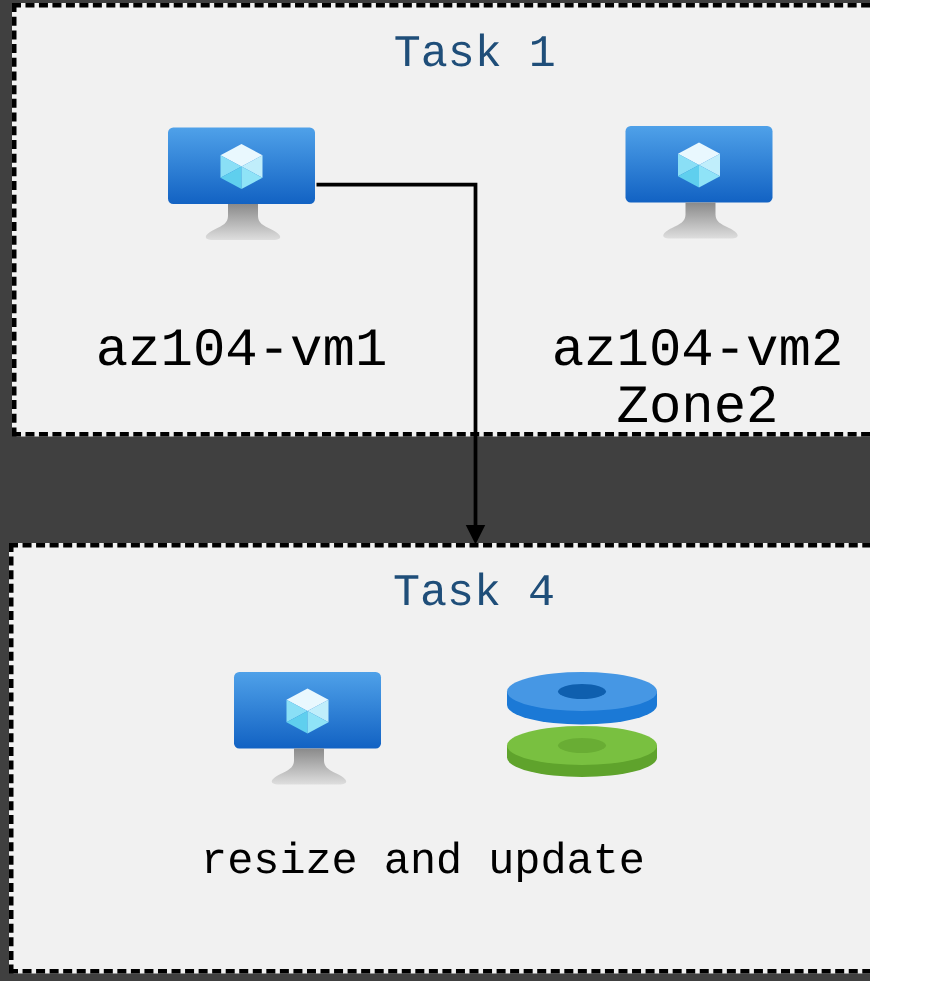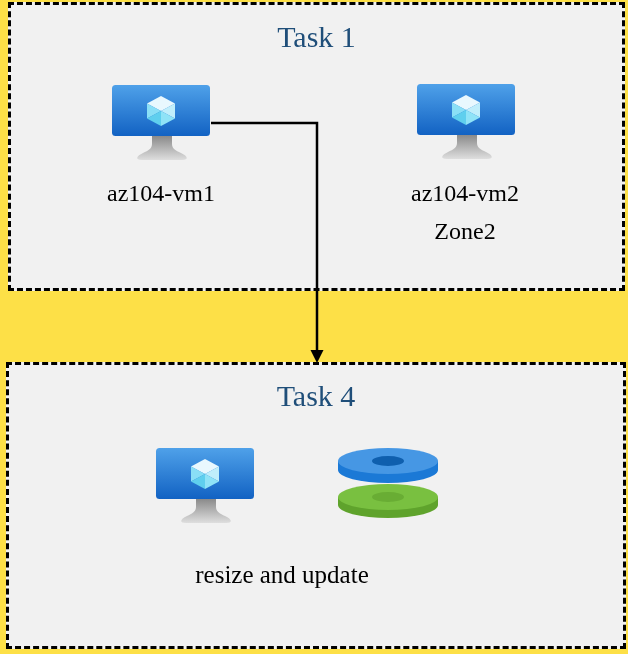--- a/index.html
+++ b/index.html
@@ -1,21 +1,21 @@
 <!DOCTYPE html>
 <html><head>
 <meta charset="utf-8">
 <style>
   html, body { margin: 0; padding: 0; background: #ffffff; }
   .canvas {
     position: relative;
-    width: 628px;
+    width: 580px;
     height: 654px;
-    background: #fde047;
-    font-family: Liberation Serif, serif;
+    background: #404040;
+    font-family: Liberation Mono, monospace;
     overflow: hidden;
   }
   .task-box {
     position: absolute;
     background: #f1f1f1;
     border: 3px dashed #000000;
     box-sizing: border-box;
   }
   #task1-box { left: 8px; top: 2px;   width: 617px; height: 289px; }
   #task2-box { left: 6px; top: 362px; width: 620px; height: 287px; }
@@ -33,31 +33,32 @@
   .icon-wrap { position: absolute; }
   .icon-wrap svg { display: block; }
   #vm1-icon  { left: 100px; top: 79px;  width: 100px; height: 84px; }
   #vm2-icon  { left: 405px; top: 78px;  width: 100px; height: 84px; }
   #t2-vm-icon    { left: 146px; top: 82px; width: 100px; height: 84px; }
   #t2-disks-icon { left: 324px; top: 80px; width: 110px; height: 76px; }
   .vm-label {
     position: absolute;
     width: 200px;
     text-align: center;
-    font-size: 24px;
+    font-size: 36px;
     line-height: 38px;
     color: #000000;
+    margin-top: 41px;
   }
   #vm1-label { left: 50px;  top: 169px; }
   #vm2-label { left: 354px; top: 169px; }
   .caption {
     position: absolute;
     width: 300px;
     text-align: center;
-    font-size: 25px;
+    font-size: 29px;
     line-height: 38px;
     color: #000000;
   }
   #t2-caption { left: 123px; top: 191px; }
   #arrow-overlay {
     position: absolute;
     left: 0; top: 0;
     pointer-events: none;
   }
   #icon-defs { position: absolute; width: 0; height: 0; overflow: hidden; }

